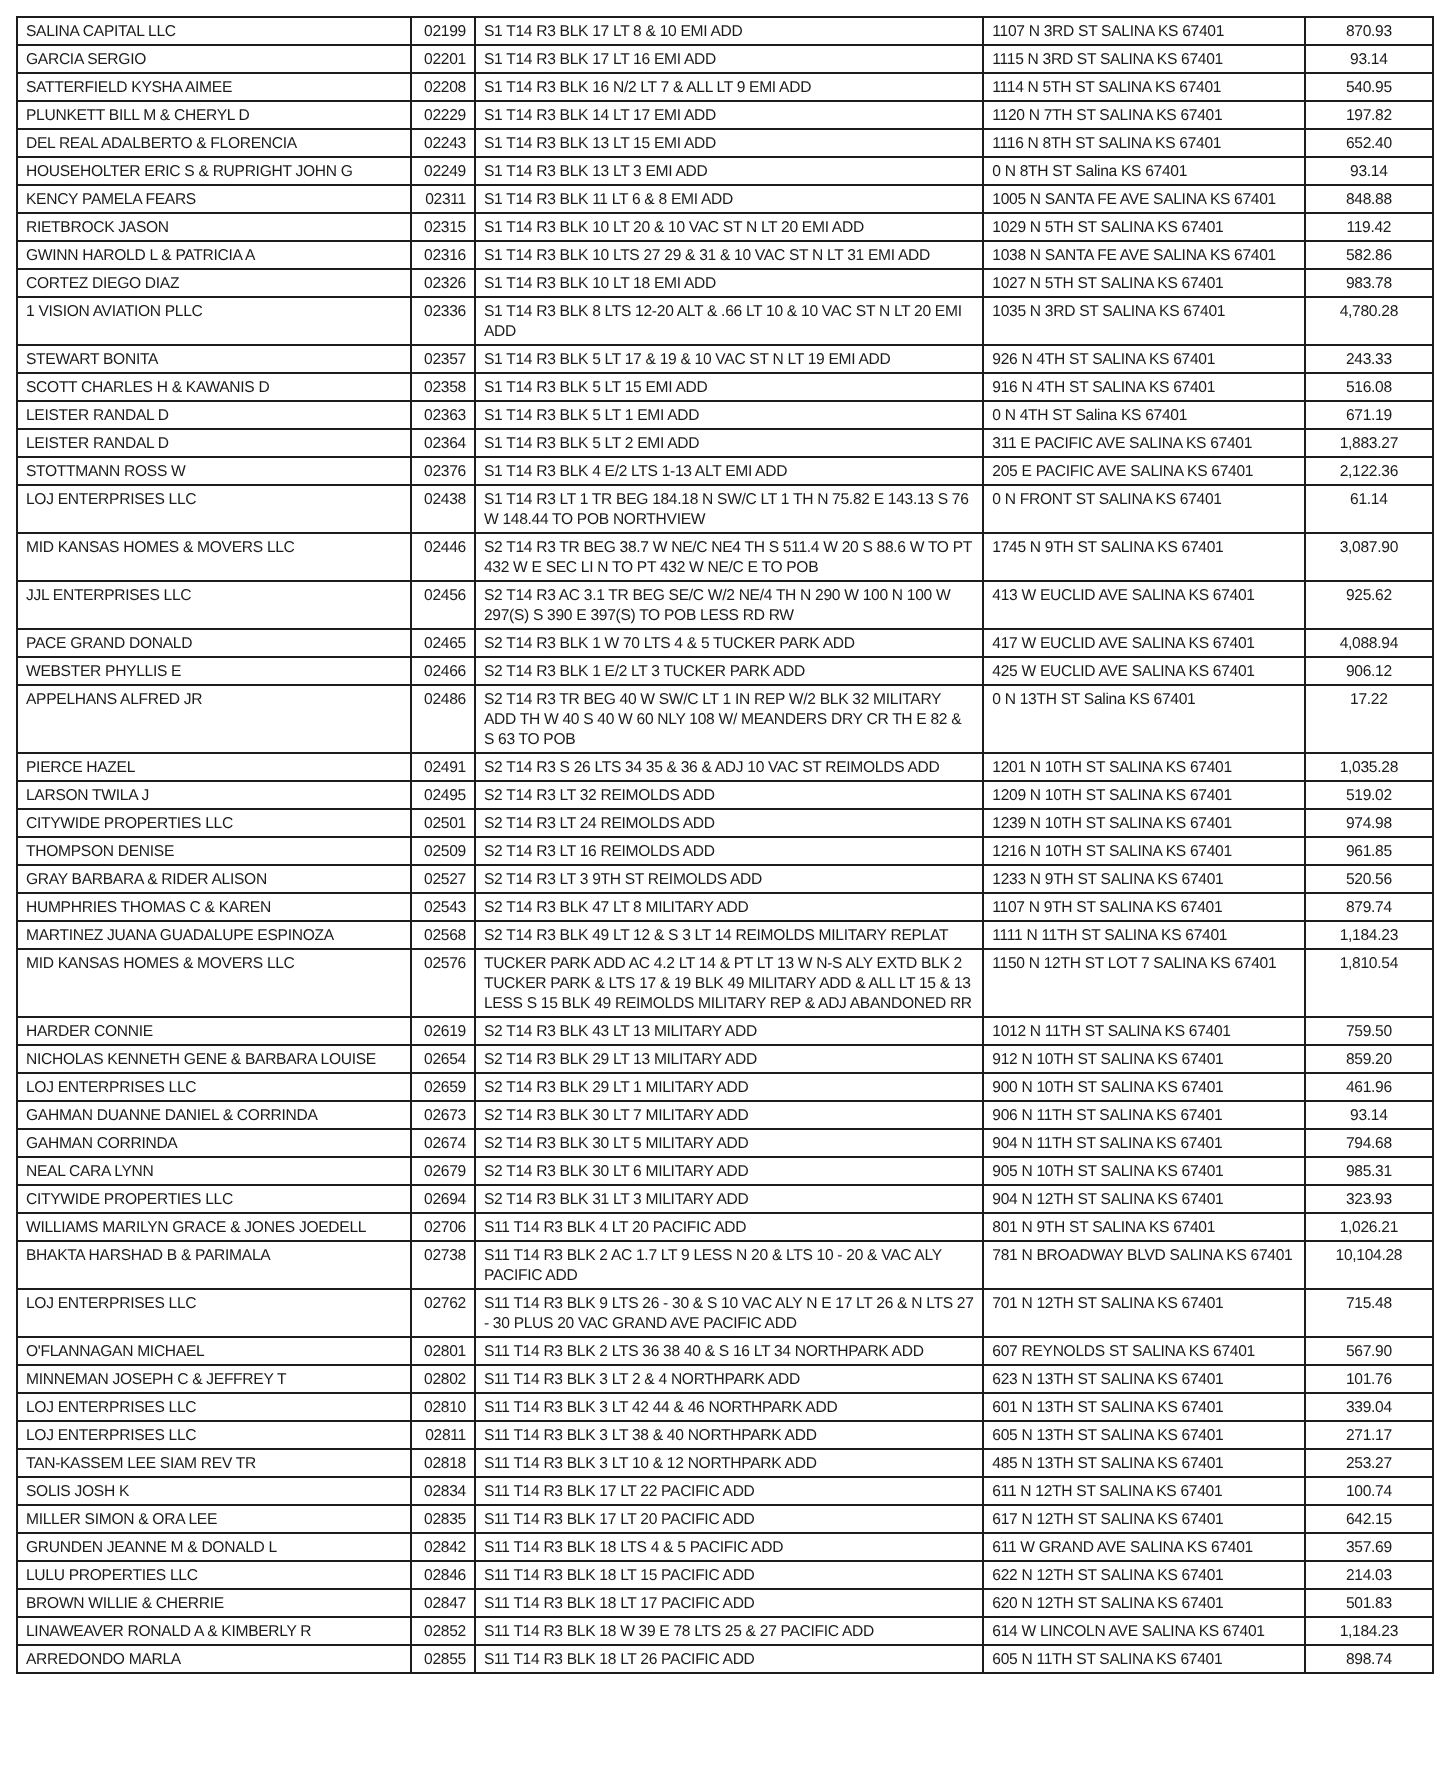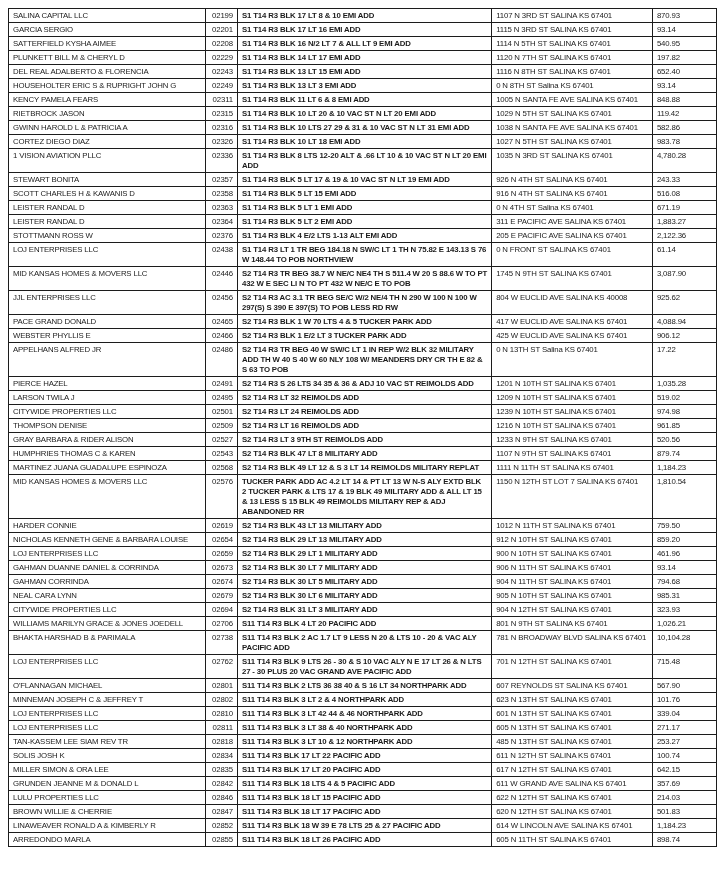--- a/index.html
+++ b/index.html
@@ -26,23 +26,23 @@
     font-size: 7.8px;
     line-height: 10px;
     letter-spacing: -0.15px;
     color: #1b1b1b;
     vertical-align: top;
     overflow: hidden;
     word-wrap: break-word;
   }
   td.c-name { width: 188px; margin-left: 35px; }
   td.c-id   { width: 30px; text-align: right; }
-  td.c-legal{ width: 242px; font-weight: bold; }
+  td.c-legal{ width: 242px; }
   td.c-addr { width: 153px; }
-  td.c-amt  { width: 61px; }
+  td.c-amt  { width: 61px; text-align: center; }
 </style>
 </head>
 <body>
 
 <table class="records">
   <tbody>
 
   <tr>
       <td class="c-name">SALINA CAPITAL LLC</td>
       <td class="c-id">02199</td>
@@ -166,21 +166,21 @@
       <td class="c-name">MID KANSAS HOMES &amp; MOVERS LLC</td>
       <td class="c-id">02446</td>
       <td class="c-legal">S2 T14 R3 TR BEG 38.7 W NE/C NE4 TH S 511.4 W 20 S 88.6 W TO PT 432 W E SEC LI N TO PT 432 W NE/C E TO POB</td>
       <td class="c-addr">1745 N 9TH ST SALINA KS 67401</td>
       <td class="c-amt">3,087.90</td>
     </tr>
       <tr>
       <td class="c-name">JJL ENTERPRISES LLC</td>
       <td class="c-id">02456</td>
       <td class="c-legal">S2 T14 R3 AC 3.1 TR BEG SE/C W/2 NE/4 TH N 290 W 100 N 100 W 297(S) S 390 E 397(S) TO POB LESS RD RW</td>
-      <td class="c-addr">804 W EUCLID AVE SALINA KS 40008</td>
+      <td class="c-addr">413 W EUCLID AVE SALINA KS 67401</td>
       <td class="c-amt">925.62</td>
     </tr>
       <tr>
       <td class="c-name">PACE GRAND DONALD</td>
       <td class="c-id">02465</td>
       <td class="c-legal">S2 T14 R3 BLK 1 W 70 LTS 4 &amp; 5 TUCKER PARK ADD</td>
       <td class="c-addr">417 W EUCLID AVE SALINA KS 67401</td>
       <td class="c-amt">4,088.94</td>
     </tr>
       <tr>

